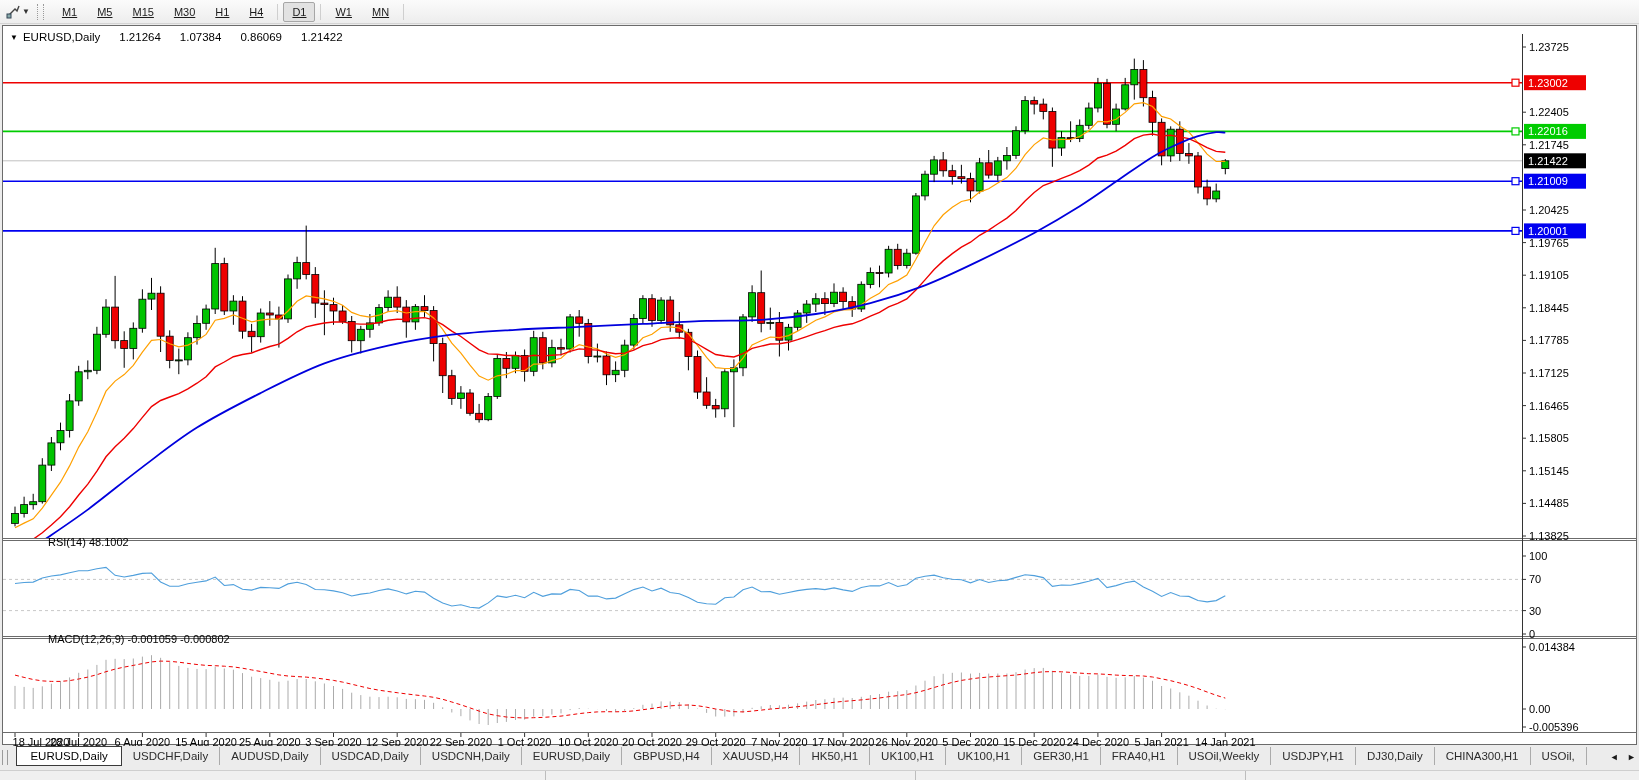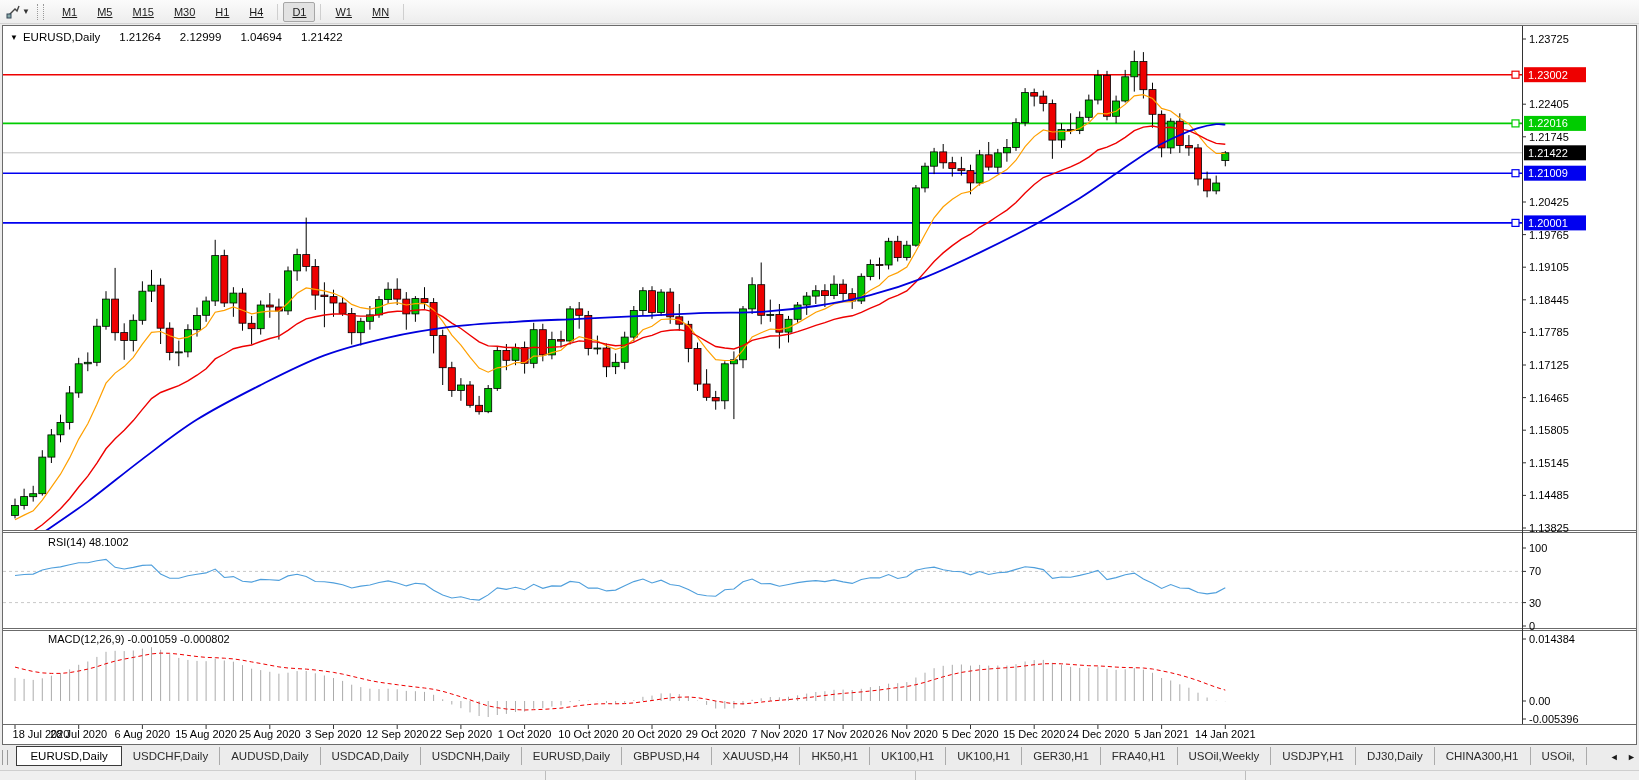--- a/index.html
+++ b/index.html
@@ -15,21 +15,21 @@
   .grip{width:5px;height:16px;margin:0 8px 0 4px;
         border-left:1px dotted #9a9a9a;border-right:1px dotted #9a9a9a;}
   .tfbtn{font:11px "Liberation Sans",sans-serif;color:#1c1c1c;background:transparent;
          border:1px solid transparent;padding:3px 8px;margin:0 1px;cursor:default;text-decoration:underline;}
   .tfbtn.active{background:#e2e2e2;border:1px solid #a6a6a6;border-radius:2px;}
   .tb-sep{width:1px;height:16px;background:#cfcfcf;margin:0 4px;}
 
   
   .chart-window{position:absolute;top:25px;left:2px;width:1633px;height:718px;
                 background:#fff;border:1px solid #6b6b6b;}
-  #svgbox{position:absolute;left:0;top:0;width:1333px;height:716px;}
+  #svgbox{position:absolute;left:0;top:8px;width:1333px;height:716px;}
   #svgbox svg{display:block;}
   svg text{font-family:"Liberation Sans",sans-serif;}
 
   .chart-title{position:absolute;left:7px;top:5px;font-size:11.5px;color:#000;
                pointer-events:none;white-space:nowrap;}
   .chart-title .mk{font-size:8px;margin-right:5px;vertical-align:1px;}
   .chart-title span.v{margin-left:19px;}
   .pane-label{position:absolute;left:7px;font-size:11px;color:#000;pointer-events:none;white-space:nowrap;}
   #rsi-label{top:510px;padding-left:38px;}
   #macd-label{top:607px;padding-left:38px;}
@@ -653,21 +653,21 @@
             <text x="1094.9" y="712" text-anchor="middle">24 Dec 2020</text>
             <line x1="1158.6" y1="699" x2="1158.6" y2="703" stroke="#333"></line>
             <text x="1158.6" y="712" text-anchor="middle">5 Jan 2021</text>
             <line x1="1222.3" y1="699" x2="1222.3" y2="703" stroke="#333"></line>
             <text x="1222.3" y="712" text-anchor="middle">14 Jan 2021</text>
           </g>
         </svg>
       </div>
 
     <div class="chart-title">
-      <span class="mk">▼</span><span>EURUSD,Daily</span><span class="v">1.21264</span><span class="v">2.12999</span><span class="v">1.04694</span><span class="v">1.21422</span>
+      <span class="mk">▼</span><span>EURUSD,Daily</span><span class="v">1.21264</span><span class="v">1.07384</span><span class="v">0.86069</span><span class="v">1.21422</span>
     </div>
 
     <div class="pane-label" id="rsi-label">RSI(14) 48.1002</div>
     <div class="pane-label" id="macd-label">MACD(12,26,9) -0.001059 -0.000802</div>
   </div>
 
   <div class="tab-bar">
     <span class="tab-grip"></span>
     <span class="tabs" id="tabs"><span class="tab active">EURUSD,Daily</span><span class="tab">USDCHF,Daily</span><span class="tab">AUDUSD,Daily</span><span class="tab">USDCAD,Daily</span><span class="tab">USDCNH,Daily</span><span class="tab">EURUSD,Daily</span><span class="tab">GBPUSD,H4</span><span class="tab">XAUUSD,H4</span><span class="tab">HK50,H1</span><span class="tab">UK100,H1</span><span class="tab">UK100,H1</span><span class="tab">GER30,H1</span><span class="tab">FRA40,H1</span><span class="tab">USOil,Weekly</span><span class="tab">USDJPY,H1</span><span class="tab">DJ30,Daily</span><span class="tab">CHINA300,H1</span><span class="tab">USOil,</span></span>
     <span class="tab-arrows">

